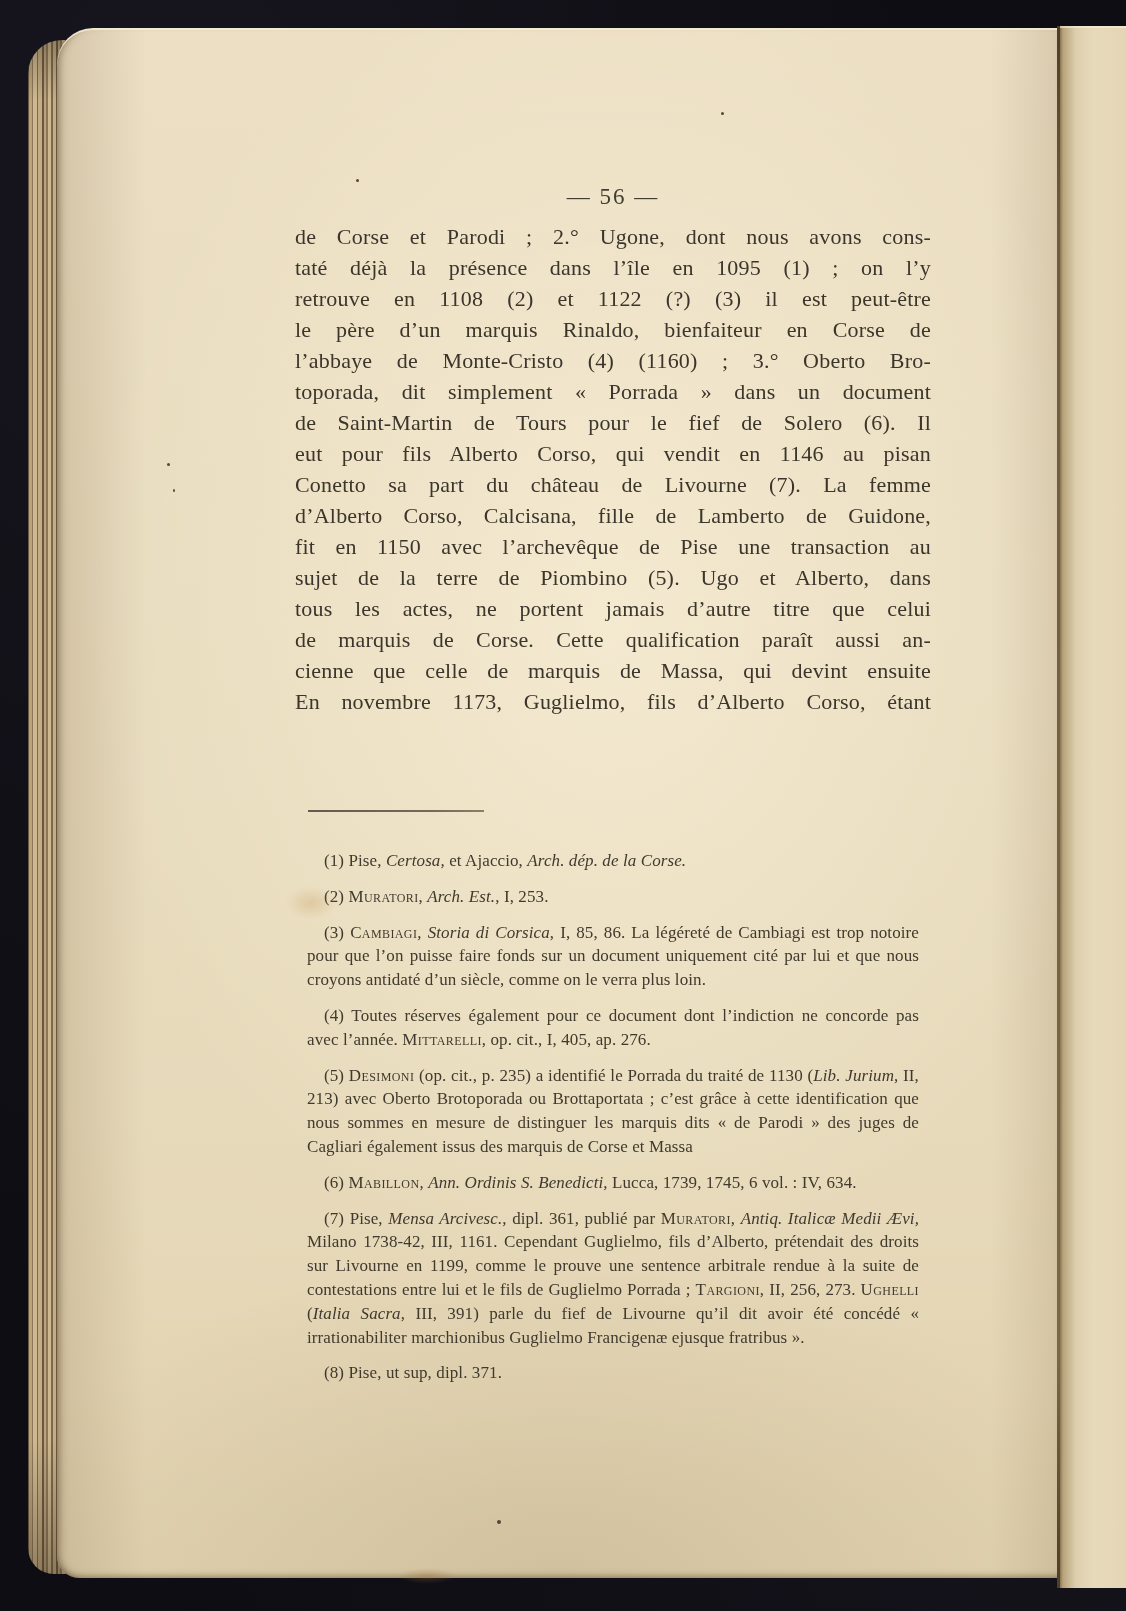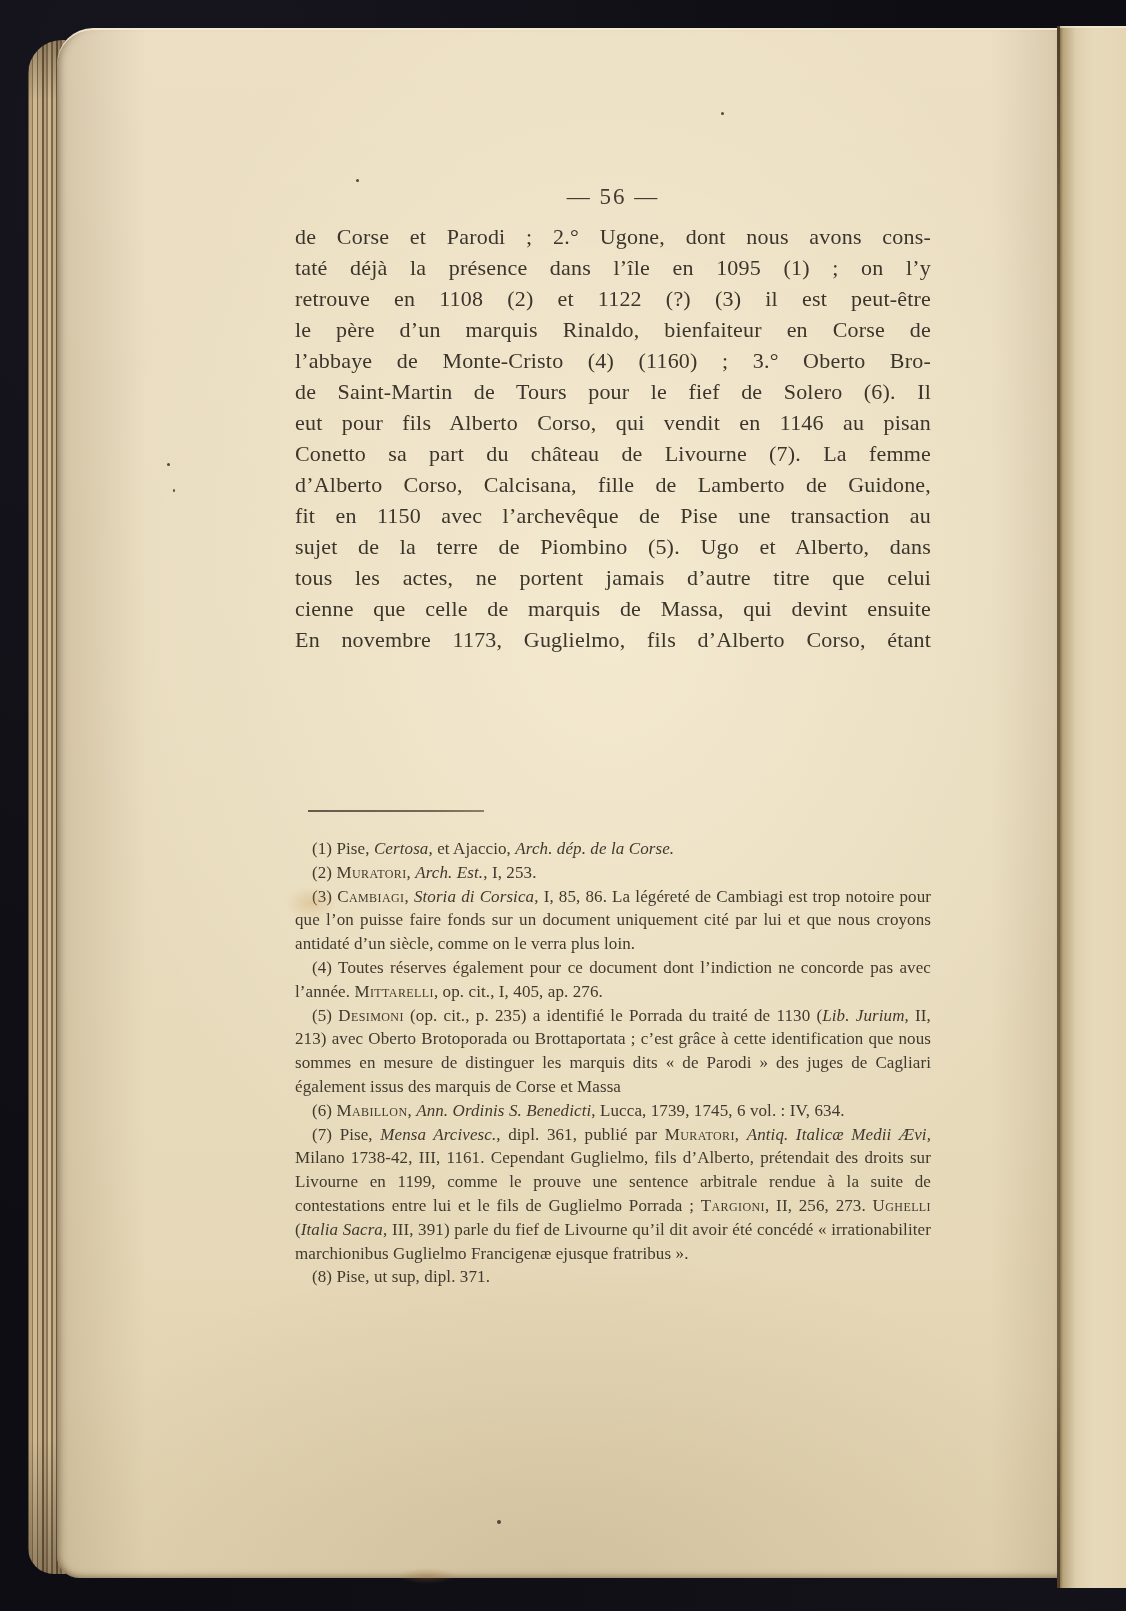--- a/index.html
+++ b/index.html
@@ -60,21 +60,21 @@
     text-align:justify;text-align-last:justify;
   }
   .footnote-rule{
     position:absolute;left:251px;top:782px;width:176px;height:2px;
     background:linear-gradient(90deg,#655b4c,#756a58 70%,#8a7f69);
   }
   .footnotes{
     position:absolute;left:238px;top:809px;width:636px;
     font-size:17px;line-height:23.8px;color:#403a2e;letter-spacing:.1px;
   }
-  .footnote{margin:0;text-indent:17px;text-align:justify;}
+  .footnote{margin:12px;text-indent:17px;text-align:justify;}
   .it{font-style:italic;}
   .sc{font-variant-caps:small-caps;letter-spacing:.4px;}
   
   .stain{position:absolute;border-radius:50%;pointer-events:none;}
   .stain-a{left:228px;top:858px;width:52px;height:34px;
     background:radial-gradient(ellipse, rgba(196,150,80,.30), rgba(196,150,80,0) 70%);}
   .stain-b{left:340px;top:1540px;width:60px;height:16px;
     background:radial-gradient(ellipse, rgba(150,110,55,.35), rgba(150,110,55,0) 70%);}
   .speck{position:absolute;border-radius:50%;background:#554735;pointer-events:none;}
   .speck-a{left:440px;top:1492px;width:4px;height:4px;}
@@ -92,27 +92,29 @@
 
   <div class="page">
     <div class="page-number">— 56 —</div>
 
     <div class="body-text" id="body-text">
         <div class="body-line">de Corse et Parodi ; 2.° Ugone, dont nous avons cons-</div>
         <div class="body-line">taté déjà la présence dans l’île en 1095 (1) ; on l’y</div>
         <div class="body-line">retrouve en 1108 (2) et 1122 (?) (3) il est peut-être</div>
         <div class="body-line">le père d’un marquis Rinaldo, bienfaiteur en Corse de</div>
         <div class="body-line">l’abbaye de Monte-Cristo (4) (1160) ; 3.° Oberto Bro-</div>
+        <div class="body-line">toporada, dit simplement « Porrada » dans un document</div>
         <div class="body-line">de Saint-Martin de Tours pour le fief de Solero (6). Il</div>
         <div class="body-line">eut pour fils Alberto Corso, qui vendit en 1146 au pisan</div>
         <div class="body-line">Conetto sa part du château de Livourne (7). La femme</div>
         <div class="body-line">d’Alberto Corso, Calcisana, fille de Lamberto de Guidone,</div>
         <div class="body-line">fit en 1150 avec l’archevêque de Pise une transaction au</div>
         <div class="body-line">sujet de la terre de Piombino (5). Ugo et Alberto, dans</div>
         <div class="body-line">tous les actes, ne portent jamais d’autre titre que celui</div>
+        <div class="body-line">de marquis de Corse. Cette qualification paraît aussi an-</div>
         <div class="body-line">cienne que celle de marquis de Massa, qui devint ensuite</div>
         <div class="body-line">En novembre 1173, Guglielmo, fils d’Alberto Corso, étant</div>
       </div>
 
     <div class="footnote-rule"></div>
 
     <div class="footnotes" id="footnotes">
         <p class="footnote"><span>(1) Pise, </span><span class="it">Certosa,</span><span> et Ajaccio, </span><span class="it">Arch. dép. de la Corse.</span></p>
         <p class="footnote"><span>(2) </span><span class="sc">Muratori</span><span>, </span><span class="it">Arch. Est.</span><span>, I, 253.</span></p>
         <p class="footnote"><span>(3) </span><span class="sc">Cambiagi</span><span>, </span><span class="it">Storia di Corsica</span><span>, I, 85, 86. La légéreté de Cambiagi est trop notoire pour que l’on puisse faire fonds sur un document uniquement cité par lui et que nous croyons antidaté d’un siècle, comme on le verra plus loin.</span></p>

